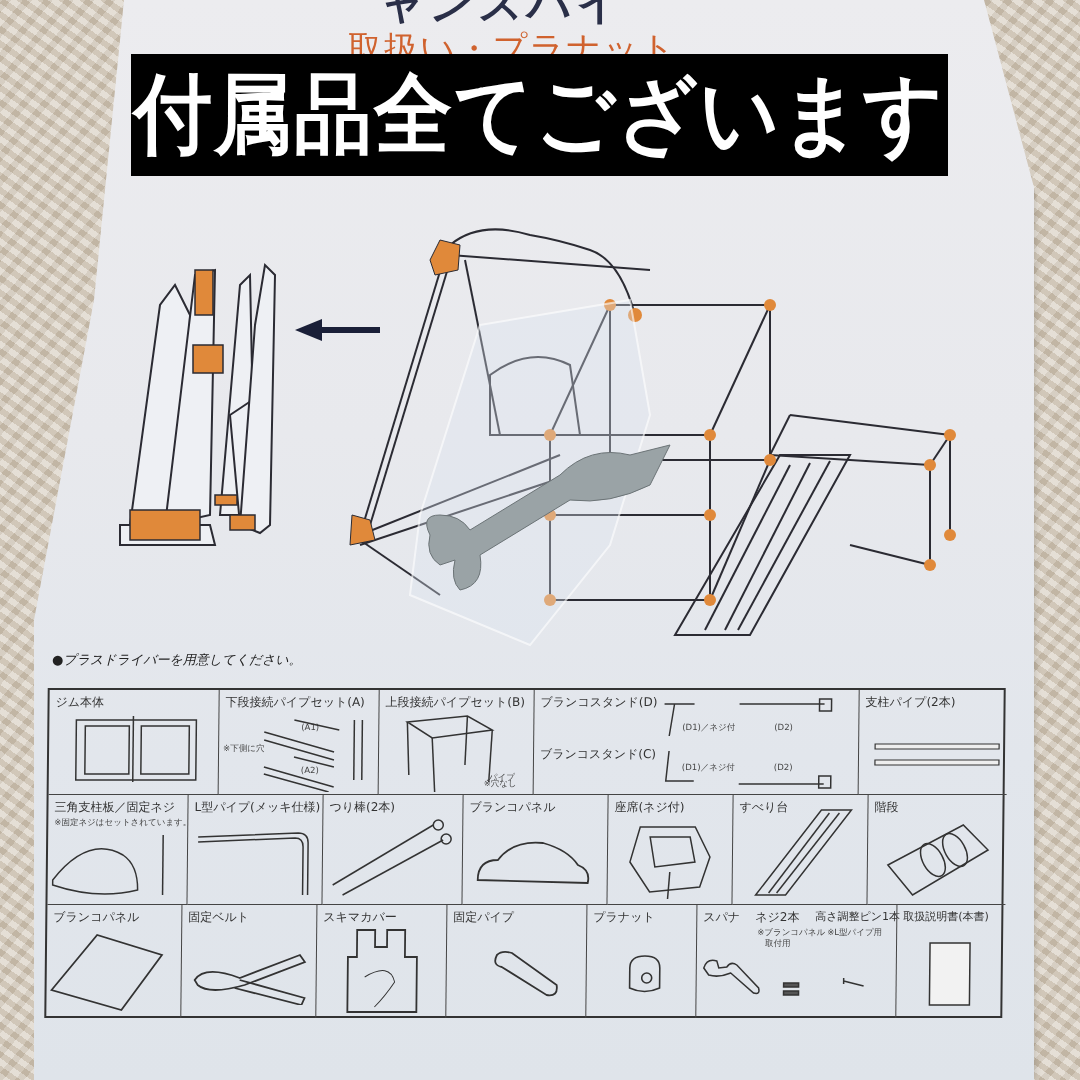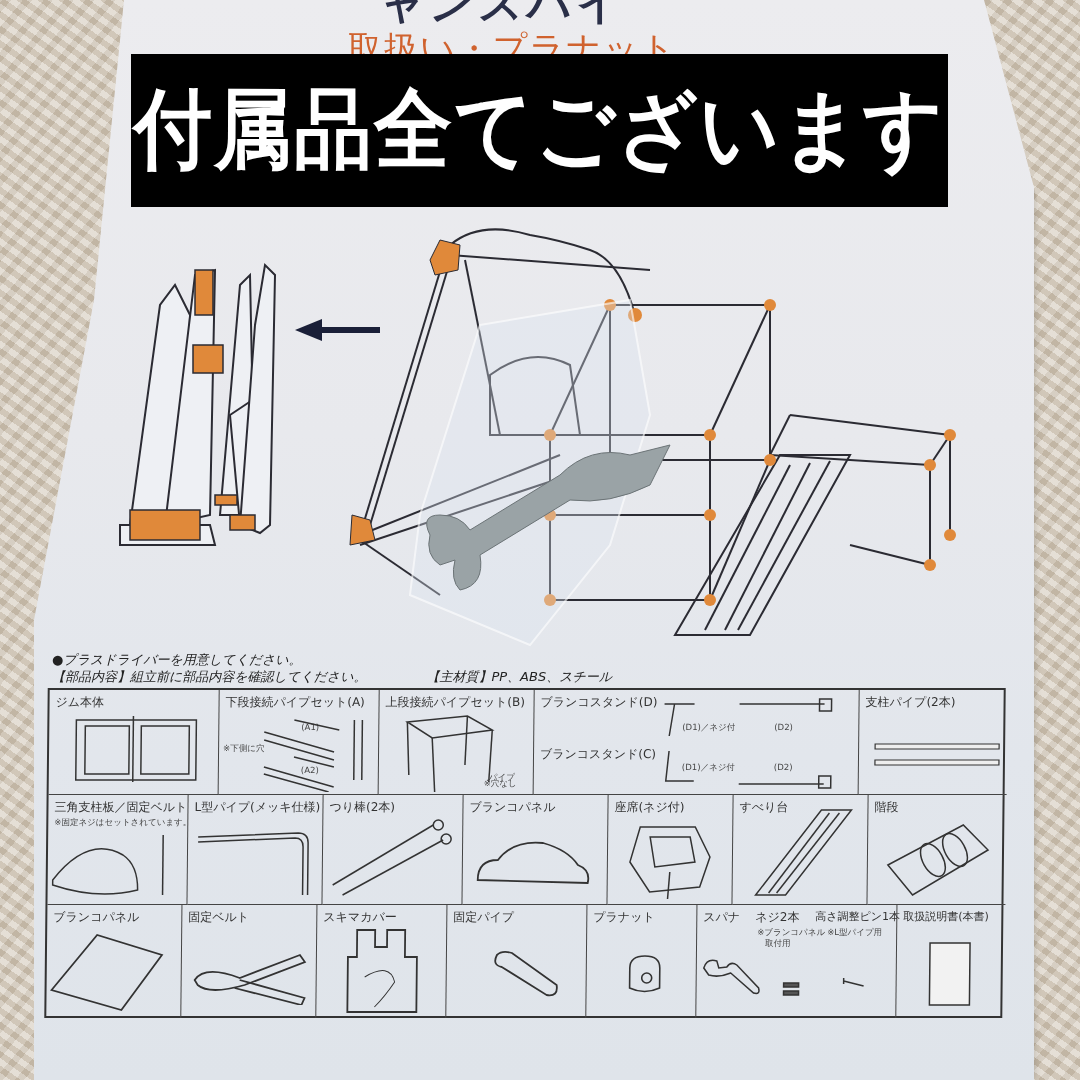--- a/index.html
+++ b/index.html
@@ -9,21 +9,21 @@
     background:
       repeating-linear-gradient(35deg,rgba(255,255,255,.25) 0 6px,rgba(160,140,115,.18) 6px 12px),
       repeating-linear-gradient(-50deg,rgba(255,255,255,.18) 0 9px,rgba(120,100,80,.12) 9px 16px),
       #d4cbbc;}
   .paper{position:absolute;left:34px;top:0;width:1000px;height:1080px;
     background:linear-gradient(180deg,#ececef 0%,#e8e9ed 40%,#e2e6ec 70%,#dfe4ea 100%);
     clip-path:polygon(90px 0,950px 0,1030px 300px,1040px 1080px,0 1080px,0 620px,60px 300px);
     box-shadow:0 0 8px rgba(0,0,0,.2);}
   .doc-title-top{position:absolute;left:380px;top:-26px;font-size:44px;font-weight:bold;color:#2a2f48;letter-spacing:4px;}
   .doc-subtitle{position:absolute;left:348px;top:26px;font-size:34px;color:#d0622e;letter-spacing:2px;}
-  .banner{position:absolute;left:131px;top:54px;width:817px;height:153px;background:#000;
+  .banner{position:absolute;left:131px;top:54px;width:817px;height:122px;background:#000;
     display:flex;align-items:center;justify-content:center;}
   .banner span{color:#fff;font-weight:bold;font-size:78px;letter-spacing:2px;transform:scaleY(1.12);
     font-family:"DejaVu Sans",sans-serif;}
   .illustration{position:absolute;left:90px;top:215px;width:900px;height:440px;}
   .notes{position:absolute;left:52px;top:651px;font-size:13px;color:#222;line-height:17px;font-style:italic;}
   .notes .row2{display:flex;gap:60px;}
   .parts-table{position:absolute;left:46px;top:688px;width:958px;height:330px;
     border:2px solid #333;box-sizing:border-box;transform:skewX(-0.6deg);}
   .cell{position:absolute;border-right:1.5px solid #444;border-bottom:1.5px solid #444;box-sizing:border-box;}
   .cell .label{position:absolute;left:6px;top:4px;font-size:12px;color:#333;white-space:nowrap;text-align:right;}
@@ -121,24 +121,20 @@
     <path d="M340 320 Q330 300 350 300 Q370 300 380 315 L470 260 Q500 230 540 240 L580 230 L560 270 Q520 290 480 285 L390 340 Q395 370 370 375 Q360 365 365 345 L350 350 Q335 340 340 320 Z" fill="#9aa3a6" stroke="#6b7376" stroke-width="1"></path>
   </g>
 </svg>
 
 <div class="banner">
   <span>付属品全てございます</span>
 </div>
 
 <div class="notes">
   <div>●プラスドライバーを用意してください。</div>
-  <div class="row2">
-    <span>【部品内容】組立前に部品内容を確認してください。</span>
-    <span>【主材質】PP、ABS、スチール</span>
-  </div>
 </div>
 
 <div class="parts-table">
 
   <div class="cell" style="left:0;top:0;width:170px;height:105px;">
     <span class="label">ジム本体</span>
     <svg width="130" height="75" style="left:22px;top:22px" viewBox="0 0 130 75">
         <g fill="none" stroke="#333" stroke-width="1.5">
           <rect x="5" y="8" width="120" height="60"></rect>
           <rect x="14" y="14" width="44" height="48"></rect>
@@ -197,21 +193,21 @@
     <span class="label">支柱パイプ(2本)</span>
     <svg width="130" height="30" style="left:14px;top:50px" viewBox="0 0 130 30">
         <g fill="#eee" stroke="#333" stroke-width="1.2">
           <rect x="2" y="4" width="124" height="5"></rect>
           <rect x="2" y="20" width="124" height="5"></rect>
         </g>
       </svg>
   </div>
 
   <div class="cell" style="left:0;top:105px;width:140px;height:110px;">
-    <span class="label">三角支柱板／固定ベルト</span>
+    <span class="label">三角支柱板／固定ネジ</span>
     <span class="sub" style="left:6px;top:22px">※固定ネジはセットされています。</span>
     <svg width="130" height="75" style="left:0;top:35px" viewBox="0 0 130 75">
         <g fill="none" stroke="#333" stroke-width="1.5">
           <path d="M5 50 Q40 5 75 25 Q90 35 90 60 Q50 70 5 55 Z"></path>
           <line x1="115" y1="5" x2="115" y2="65"></line>
         </g>
       </svg>
   </div>
   <div class="cell" style="left:140px;top:105px;width:135px;height:110px;">
     <span class="label">L型パイプ(メッキ仕様)</span>

